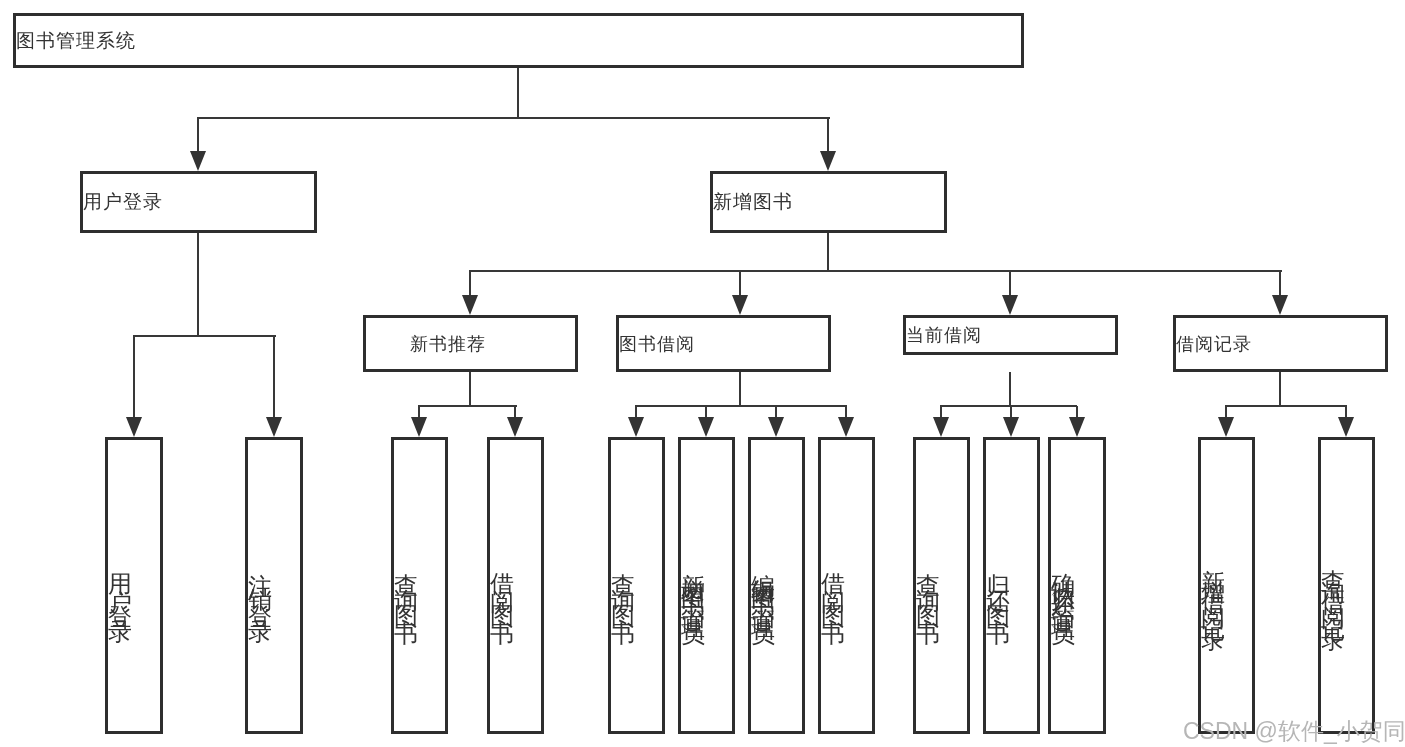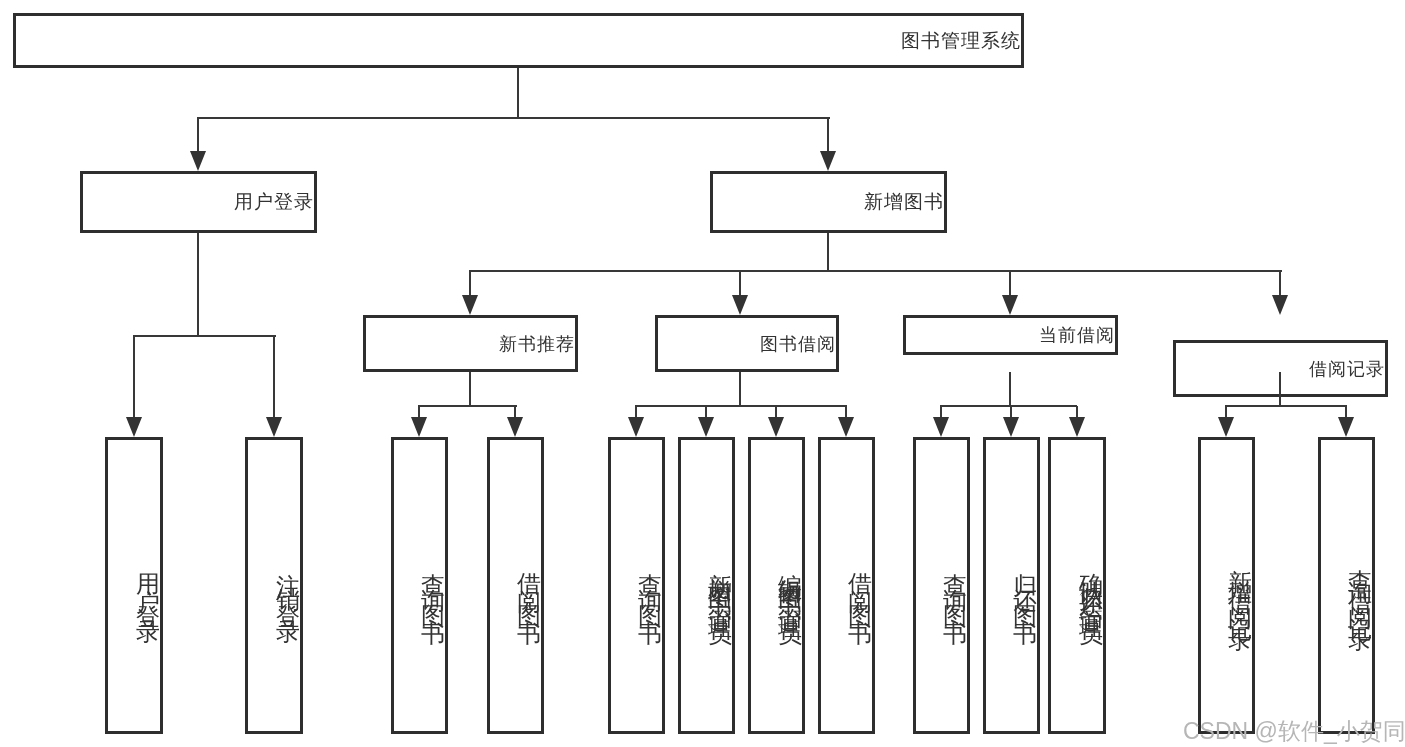--- a/index.html
+++ b/index.html
@@ -12,21 +12,21 @@
     color:#333333;
     overflow:hidden;
   }
   .node{
     position:absolute;
     border:3px solid #2e2e2e;
     background:#ffffff;
     box-sizing:border-box;
     display:flex;
     align-items:center;
-    justify-content:flex-end;
+    justify-content:flex-start;
     text-align:center;
   }
   .hlabel{font-size:19px;letter-spacing:1px;}
   .l3 .hlabel{font-size:18px;}
   .vtext span{
     writing-mode:vertical-rl;
     text-orientation:mixed;
     font-size:24px;
     line-height:1;
     white-space:nowrap;
@@ -60,30 +60,30 @@
     <span class="hlabel">图书管理系统</span>
   </div>
 
   <div class="node" style="left:80px;top:171px;width:237px;height:62px;">
     <span class="hlabel">用户登录</span>
   </div>
   <div class="node" style="left:710px;top:171px;width:237px;height:62px;">
     <span class="hlabel">新增图书</span>
   </div>
 
-  <div class="node l3" style="left:363px;top:315px;width:215px;height:57px;">
+  <div class="node l3" style="left:363px;top:315px;width:215px;height:57px;padding-left:44px;">
     <span class="hlabel">新书推荐</span>
   </div>
-  <div class="node l3" style="left:655px;top:315px;width:184px;height:57px;">
+  <div class="node l3" style="left:616px;top:315px;width:215px;height:57px;">
     <span class="hlabel">图书借阅</span>
   </div>
   <div class="node l3" style="left:903px;top:315px;width:215px;height:40px;">
     <span class="hlabel">当前借阅</span>
   </div>
-  <div class="node l3" style="left:1173px;top:315px;width:215px;height:57px;margin-top:25px;">
+  <div class="node l3" style="left:1173px;top:315px;width:215px;height:57px;">
     <span class="hlabel">借阅记录</span>
   </div>
 
   <div class="node vtext sp16" style="left:105px;top:437px;width:58px;height:297px;">
     <span>用户登录</span>
   </div>
   <div class="node vtext sp16" style="left:245px;top:437px;width:58px;height:297px;">
     <span>注销登录</span>
   </div>
 

